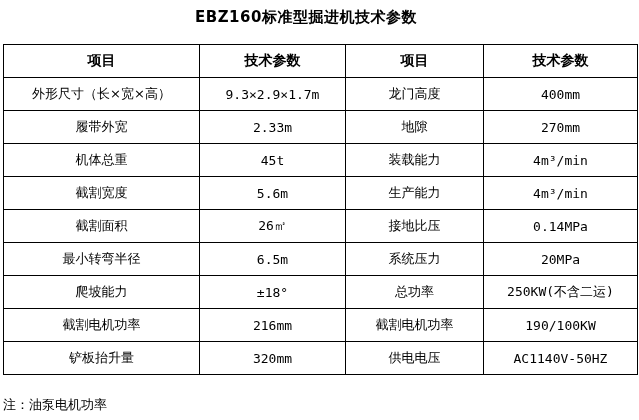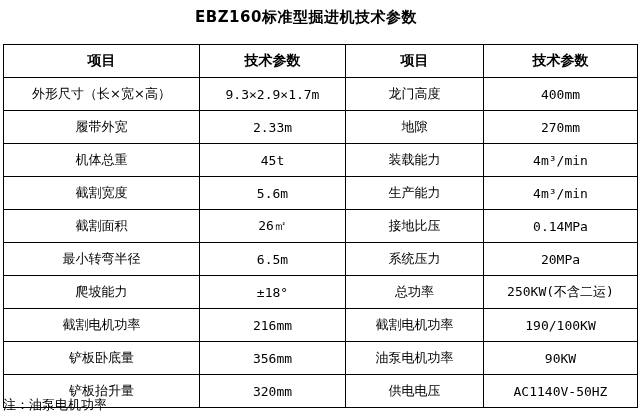--- a/index.html
+++ b/index.html
@@ -128,26 +128,20 @@
         <td class="label-cell">总功率</td>
         <td class="value-cell">250KW(不含二运)</td>
       </tr>
       <tr>
         <td class="label-cell">截割电机功率</td>
         <td class="value-cell">216mm</td>
         <td class="label-cell">截割电机功率</td>
         <td class="value-cell">190/100KW</td>
       </tr>
       <tr>
-        <td class="label-cell">铲板卧底量</td>
-        <td class="value-cell">356mm</td>
-        <td class="label-cell">油泵电机功率</td>
-        <td class="value-cell">90KW</td>
-      </tr>
-      <tr>
         <td class="label-cell">铲板抬升量</td>
         <td class="value-cell">320mm</td>
         <td class="label-cell">供电电压</td>
         <td class="value-cell">AC1140V-50HZ</td>
       </tr>
     </tbody>
 </table>
 
 <div class="footnote">注：油泵电机功率</div>
 

